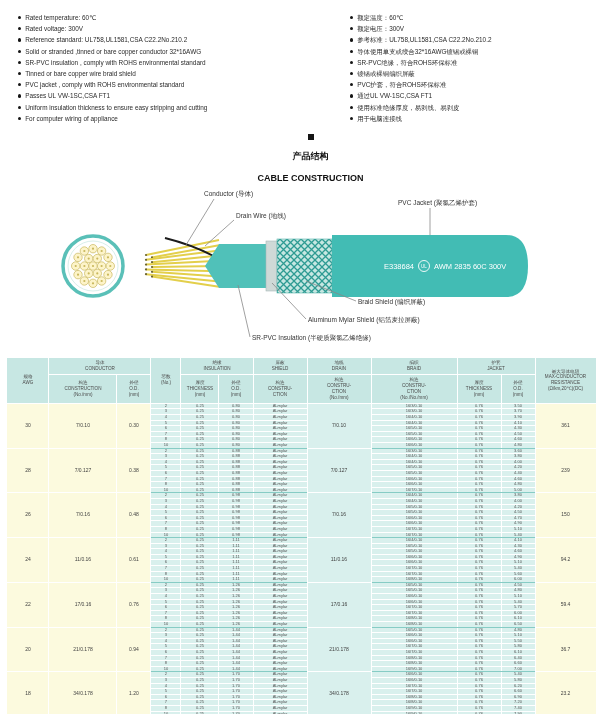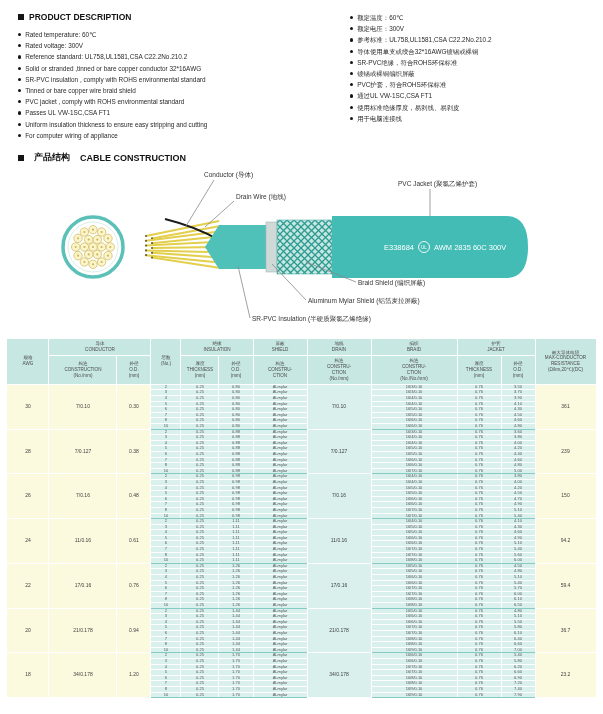--- a/index.html
+++ b/index.html
@@ -8,40 +8,36 @@
     font-family:"Liberation Sans","DejaVu Sans",sans-serif;color:#222;
   }
   .top{display:flex;padding:12px 14px 0 18px;}
   .col-en{width:332px;flex:none;}
   .col-cn{flex:1;}
   .sec-title{display:flex;align-items:center;gap:5px;font-size:8.5px;font-weight:bold;color:#111;margin:0 0 7px;}
   .sq{width:6px;height:6px;background:#151515;flex:none;}
   .blist{margin:0;padding:0;list-style:none;}
   .blist li{display:flex;align-items:flex-start;gap:4px;font-size:6.4px;line-height:11.2px;color:#2a2a2a;}
   .dot{flex:none;width:3.2px;height:3.2px;border-radius:50%;background:#151515;margin-top:4px;}
-  .constr-title{display:flex;align-items:center;gap:10px;margin:10px 0 0 18px;font-size:9px;font-weight:bold;color:#111;}
+  .constr-title{display:flex;align-items:center;gap:10px;margin:10px 0 0 18px;font-size:9px;font-weight:bold;color:#111;flex-direction:column;}
   svg.diagram{display:block;}
   table{border-collapse:collapse;table-layout:fixed;width:589px;margin:2px auto 0;border:1.2px solid #86ccc5;}
   th,td{border:0.6px solid #ffffff;text-align:center;vertical-align:middle;overflow:hidden;padding:0;}
   thead th{background:#c7e7e3;font-weight:normal;font-size:4.6px;line-height:1.3;color:#4b4b4b;white-space:pre-line;padding:2px 0;}
   tbody td{font-size:4px;line-height:1.15;color:#555;height:4.6px;}
   td.y{background:#fcfade;}
   td.c{background:#d9f0ed;}
   td.grp{font-size:5px;color:#3f3f3f;}
   tr.gend td{border-bottom:1.2px solid #86ccc5;}
 </style>
 </head>
 <body>
 
 <div class="top">
   <section class="col-en">
-    <h2 class="sec-title">
-      <span class="sq"></span>
-      <span>PRODUCT DESCRIPTION</span>
-    </h2>
     <ul class="blist">
       <li>
           <span class="dot"></span>
           <span>Rated temperature: 60℃</span>
         </li>
       <li>
           <span class="dot"></span>
           <span>Rated voltage: 300V</span>
         </li>
       <li>

